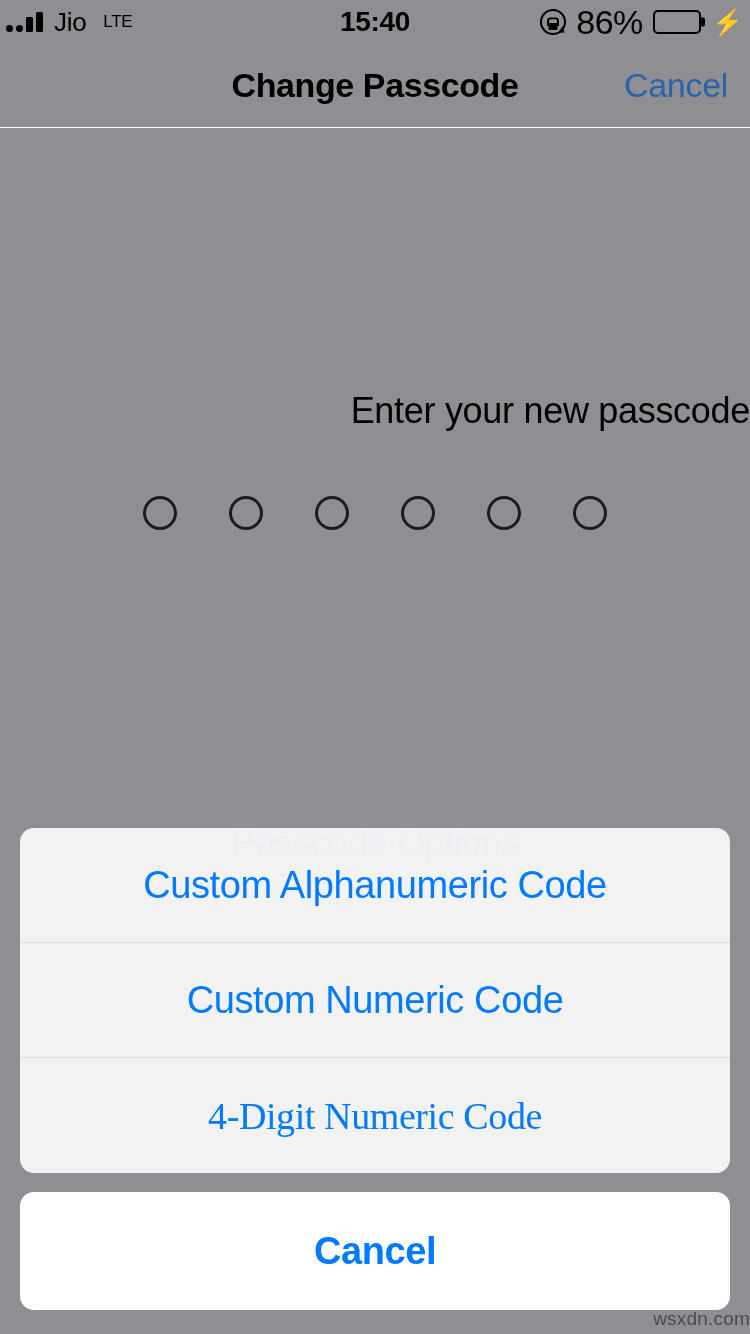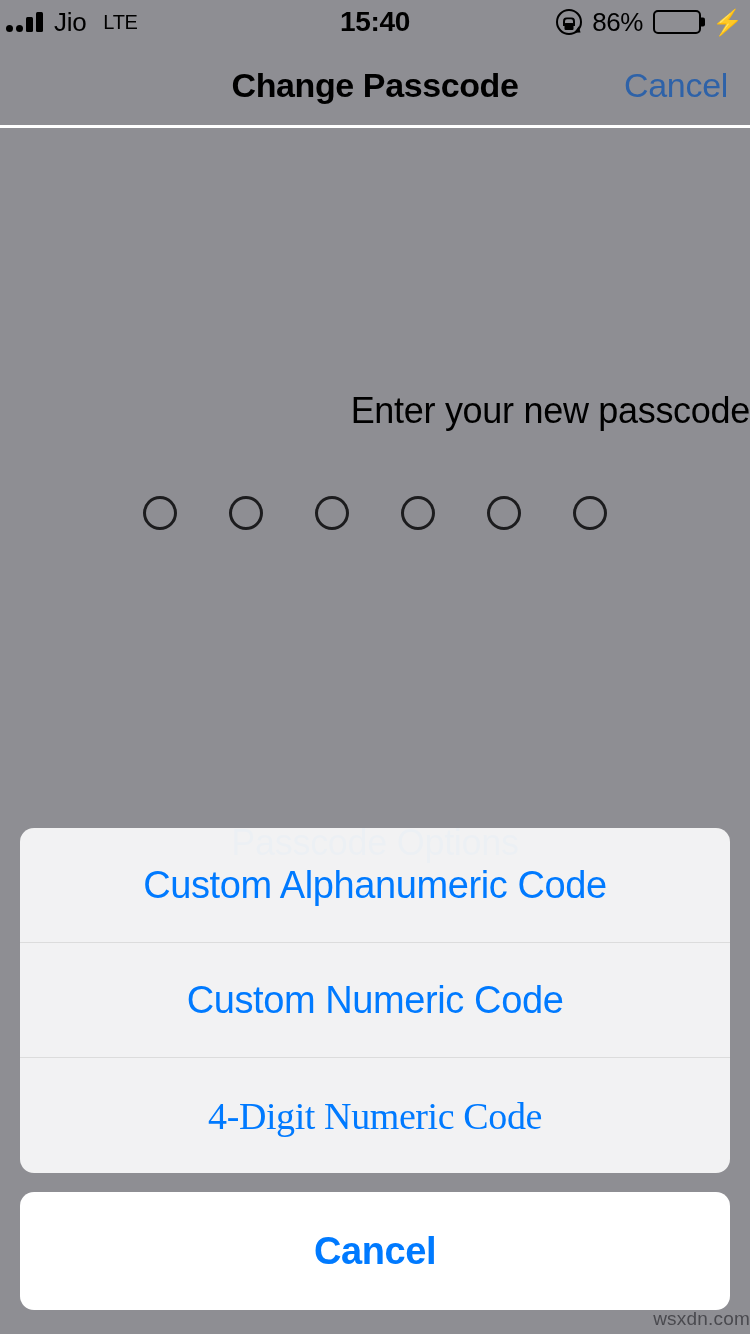--- a/index.html
+++ b/index.html
@@ -34,21 +34,21 @@
   }
   .signal-bars i {
     display:block; width:7px; background:#000; border-radius:1.5px;
   }
   .signal-bars i:nth-child(1){ height:7px; border-radius:50%; }
   .signal-bars i:nth-child(2){ height:7px; border-radius:50%; }
   .signal-bars i:nth-child(3){ height:15px; }
   .signal-bars i:nth-child(4){ height:20px; }
 
   #carrier-name { font-size:26px; letter-spacing:-0.3px; }
-  #network-type { font-size:20px; letter-spacing:-0.3px; margin-left:6px; }
+  #network-type { font-size:17px; letter-spacing:-0.3px; margin-left:6px; }
 
   #status-center {
     position:absolute; left:0; width:750px;
     text-align:center;
     font-size:28px; font-weight:bold; letter-spacing:-0.3px;
     pointer-events:none;
   }
 
   #status-right {
     margin-left:auto;
@@ -72,38 +72,38 @@
     width:9px; height:7px; background:#000; border-radius:1px;
   }
   .rot-arrow {
     position:absolute; right:-1px; bottom:-2px;
     width:0; height:0;
     border-left:5px solid #000;
     border-top:4px solid transparent;
     border-bottom:4px solid transparent;
     transform:rotate(35deg);
   }
-  #battery-percent { font-size:26px; letter-spacing:-0.5px; }
+  #battery-percent { font-size:34px; letter-spacing:-0.5px; }
   .battery {
     width:48px; height:24px;
     border:2.5px solid #000; border-radius:5px;
     padding:2px; position:relative;
   }
   .battery-fill { height:100%; background:#4cd964; border-radius:2px; }
   .battery-cap {
     position:absolute; right:-6px; top:50%; transform:translateY(-50%);
     width:4px; height:9px; background:#000; border-radius:0 2px 2px 0;
   }
   .bolt { font-size:25px; line-height:1; margin-left:2px; }
 
   
   #nav-bar {
     position:absolute; top:44px; left:0;
     width:750px; height:84px;
-    border-bottom:3px solid #ffffff;
+    border-bottom:1px solid #ffffff;
   }
   #nav-title {
     position:absolute; left:0; width:750px; top:22px;
     text-align:center;
     font-size:34px; font-weight:bold; color:#000;
     letter-spacing:-0.4px;
   }
   #nav-cancel {
     position:absolute; right:22px; top:22px;
     font-size:34px; color:#2e62a8;

